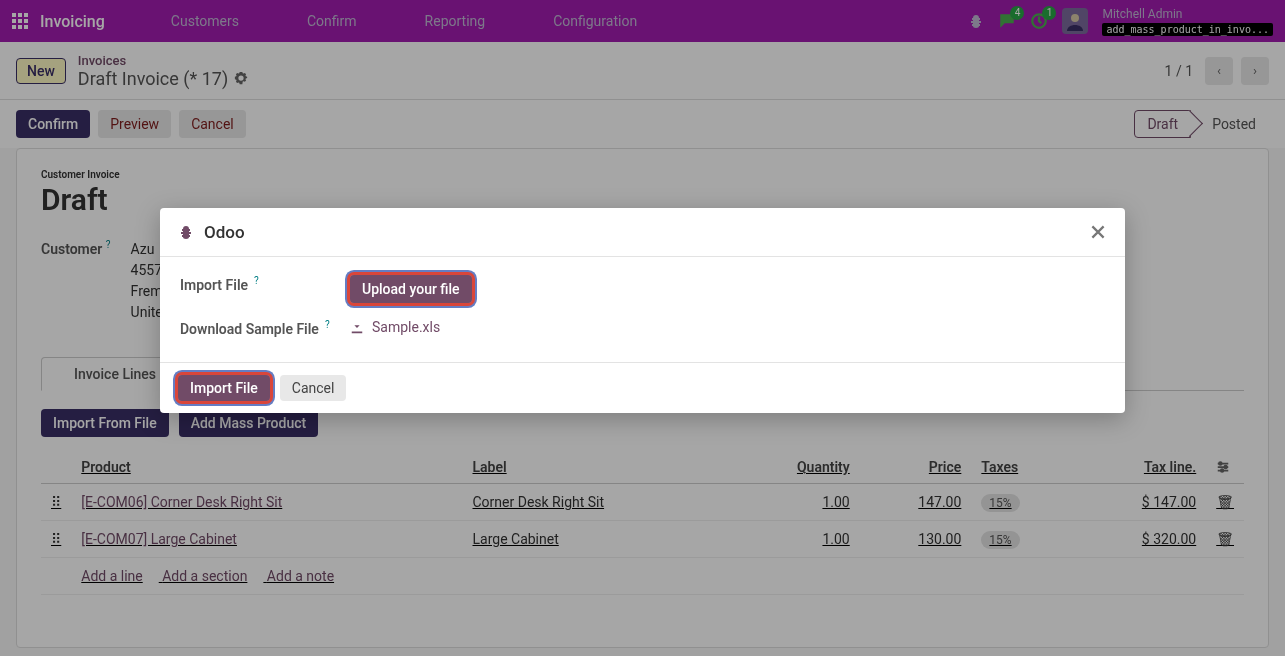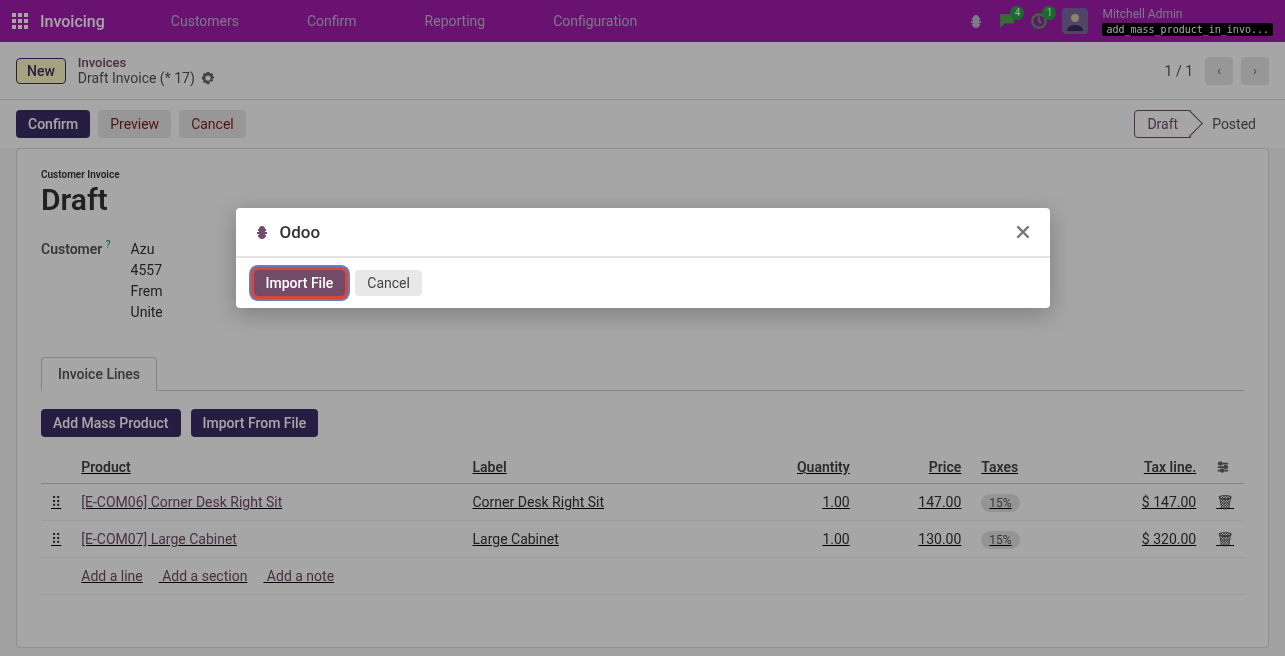--- a/index.html
+++ b/index.html
@@ -17,21 +17,21 @@
     .avatar { width: 26px; height: 26px; background: #7c6b9d; border-radius: 4px; display:flex; align-items:center; justify-content:center; }
     .user-name { color: #c0b8d4; font-size: 12px; }
     .right-label { display:flex; flex-direction:column; gap:2px; }
     .db-name { background: #000; color: #fff; font-size: 10px; padding: 1px 4px; border-radius: 2px; max-width:180px; white-space:nowrap; overflow:hidden; text-overflow:ellipsis; font-family: monospace;}
 
     
     .headerbar { background: #fff; height: 58px; display: flex; align-items: center; padding: 0 16px; border-bottom: 1px solid #ddd; }
     .new-btn { border: 1px solid #3a2f66; color: #3a2f66; background: #fef9c3; padding: 4px 10px; font-weight: 500; border-radius: 4px; margin-right: 12px; cursor:pointer; font-size: 14px;}
     .bc { display: flex; flex-direction: column; gap: 0; }
     .bc-parent { color: #714B67; font-size: 13px; font-weight: 500; }
-    .bc-current { color: #555; font-size: 14px; display:flex; align-items:center; gap:6px;text-align:right; }
+    .bc-current { color: #555; font-size: 18px; display:flex; align-items:center; gap:6px;text-align:right; }
     .gear-icon { color: #666; }
     .hb-spacer { flex: 1; }
     .pager { color: #555; font-size: 14px; margin-right: 8px; }
     .pager-btns button { border: 1px solid transparent; background: #e8e8e8; color: #666; width: 28px; height: 28px; border-radius:4px; margin-left:4px; cursor:pointer; }
 
     
     .actionbar { display:flex; align-items:center; padding: 10px 16px; gap: 8px; background:#fff;}
     .btn-primary { background:#3a2f66; color:#fff; border:none; padding:6px 12px; border-radius:4px; font-weight:500; cursor:pointer; font-size:14px; }
     .btn-secondary { background:#e8e8e8; color:#7f1d1d; border:none; padding:6px 12px; border-radius:4px; cursor:pointer; font-size:14px; }
     .actionbar-spacer{flex:1;}
@@ -44,39 +44,39 @@
     
     .form-wrap { margin: 0 16px; background:#fff; border:1px solid #ddd; border-radius:4px; padding: 20px 24px 40px 24px; min-height: 500px; }
     .form-title-sm { font-size:10px; font-weight:600; color:#333; }
     .form-title-lg { font-size: 30px; font-weight:600; color:#333; margin-top: 2px; margin-bottom: 22px; }
     .cust-row { display:flex; gap: 20px; font-size:14px; }
     .cust-label { color:#555; font-weight:600; }
     .cust-help { color:#017e84; font-size:10px; vertical-align:super; }
     .cust-addr { line-height:1.5; color:#333; }
 
     .tabs { display:flex; border-bottom:1px solid #ccc; margin-top: 34px; }
-    .tab { padding: 8px 16px; color:#555; font-size:14px; background: #fff; border:1px solid transparent; cursor:pointer; }
+    .tab { padding: 8px 32px; color:#555; font-size:14px; background: #fff; border:1px solid transparent; cursor:pointer; }
     .tab.active { border:1px solid #ccc; border-bottom-color:#fff; border-radius:4px 4px 0 0; margin-bottom:-1px; font-weight:500; }
 
     .line-actions { display:flex; gap:10px; margin-top: 18px; }
 
     .lines-table { width:100%; margin-top: 14px; border-collapse:collapse; font-size:14px;text-decoration:underline; }
     .lines-table th { text-align:left; color:#444; font-weight:600; border-bottom:1px solid #ccc; padding: 8px 10px; }
     .lines-table th.r { text-align:right; }
     .lines-table td { padding: 10px; border-bottom:1px solid #eee; color:#333; }
     .lines-table td.r { text-align:right; }
     .link-text { color:#714B67; }
     .pill { background:#e3e3e3; color:#555; border-radius:10px; padding:2px 8px; font-size:12px; }
     .drag { color:#999; cursor:grab; width:20px; }
     .trash { color:#888; cursor:pointer; width:20px; text-align:right; }
     .add-line-row a { color:#714B67; margin-right:16px; cursor:pointer; font-size:14px; }
 
     
     .backdrop { position:absolute; inset:0; background:rgba(0,0,0,.35); display:flex; align-items:flex-start; justify-content:center; padding-top: 208px; }
-    .modal { width: 814px; background:#fff; border-radius:4px; box-shadow:0 6px 24px rgba(0,0,0,.25); }
+    .modal { width: 965px; background:#fff; border-radius:4px; box-shadow:0 6px 24px rgba(0,0,0,.25); }
     .modal-hd { display:flex; align-items:center; padding: 14px 18px; border-bottom:1px solid #e3e3e3; }
     .bug-icon { color:#714B67; margin-right:10px; }
     .modal-title { font-size:17px; color:#333; font-weight:500; }
     .modal-close { margin-left:auto; color:#777; cursor:pointer; }
     .modal-body { padding: 18px 20px 24px 20px; display:grid; grid-template-columns: 170px 1fr; row-gap: 16px; align-items:start; }
     .field-label { font-size:14px; color:#555; font-weight:600; }
     .help-q { color:#017e84; font-size:10px; vertical-align:super; margin-left:2px; }
     .upload-btn { background:#714B67; color:#fff; border:none; padding:6px 12px; border-radius:4px; font-weight:500; cursor:pointer; font-size:14px; outline:3px solid #d9463a; outline-offset:0; box-shadow: 0 0 0 5px #657dc3; }
     .sample-link { color:#714B67; font-size:14px; display:inline-flex; align-items:center; gap:8px; }
     .modal-ft { border-top:1px solid #e3e3e3; padding:12px 18px; display:flex; gap:10px; }
@@ -187,22 +187,22 @@
       <div>Frem</div>
       <div>Unite</div>
     </div>
   </div>
 
   <div class="tabs">
     <div class="tab active">Invoice Lines</div>
   </div>
 
   <div class="line-actions">
+    <button class="btn-primary">Import From File</button>
     <button class="btn-primary">Add Mass Product</button>
-    <button class="btn-primary">Import From File</button>
   </div>
 
   <table class="lines-table">
     <thead>
       <tr>
         <th style="width:30px"></th>
         <th>Product</th>
         <th>Label</th>
         <th class="r">Quantity</th>
         <th class="r">Price</th>
@@ -261,18 +261,40 @@
             <path d="M8 2c2 0 3 1 3 3h1v2h-1v1h2v2h-2v1h1v2h-1c0 1-1 2-3 2s-3-1-3-2H4v-2h1v-1H3V8h2V7H4V5h1c0-2 1-3 3-3z"></path>
           </svg>
       </span>
       <span class="modal-title">Odoo</span>
       <span class="modal-close">
         <svg width="18" height="18" viewBox="0 0 16 16" stroke="currentColor" stroke-width="2">
             <path d="M3 3l10 10M13 3L3 13"></path>
           </svg>
       </span>
     </div>
+    <div class="modal-body">
+      <div>
+        <span class="field-label">Import File</span>
+        <span class="help-q">?</span>
+      </div>
+      <div>
+        <button class="upload-btn">Upload your file</button>
+      </div>
+
+      <div>
+        <span class="field-label">Download Sample File</span>
+        <span class="help-q">?</span>
+      </div>
+      <div class="sample-link">
+        <span>
+          <svg width="14" height="14" viewBox="0 0 16 16" fill="currentColor">
+              <path d="M8 1v8M5 6l3 3 3-3M2 13h12v2H2z"></path>
+            </svg>
+        </span>
+        <span>Sample.xls</span>
+      </div>
+    </div>
     <div class="modal-ft">
       <button class="import-btn">Import File</button>
       <button class="cancel-btn">Cancel</button>
     </div>
   </div>
 </div>
 
 </body></html>

